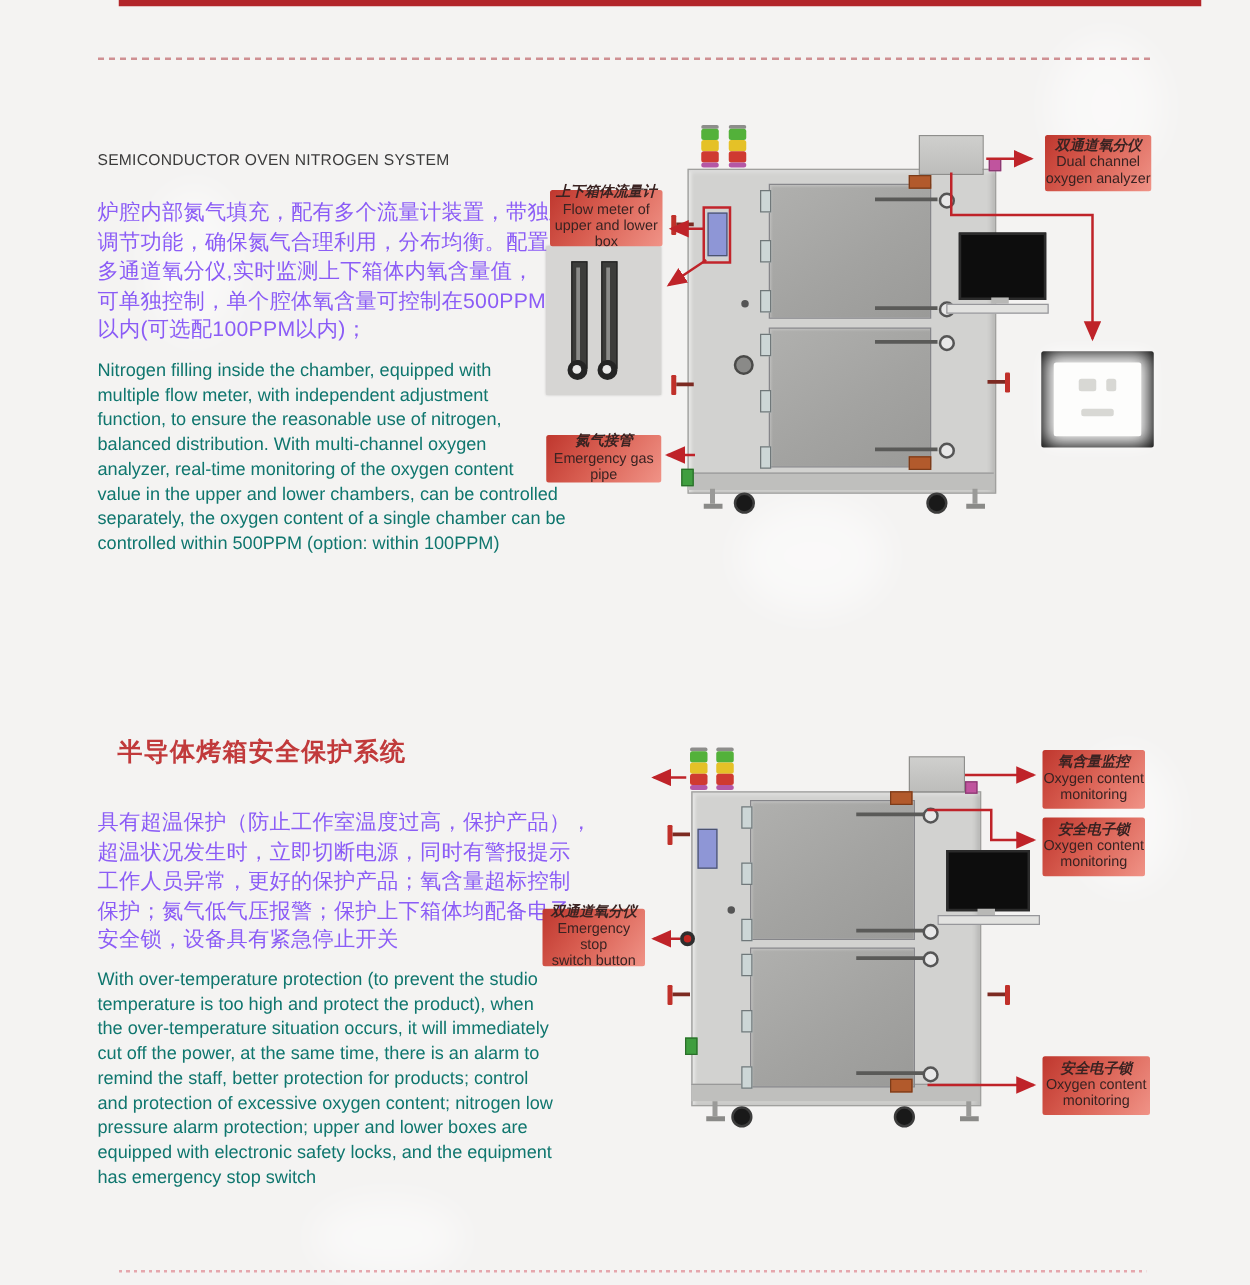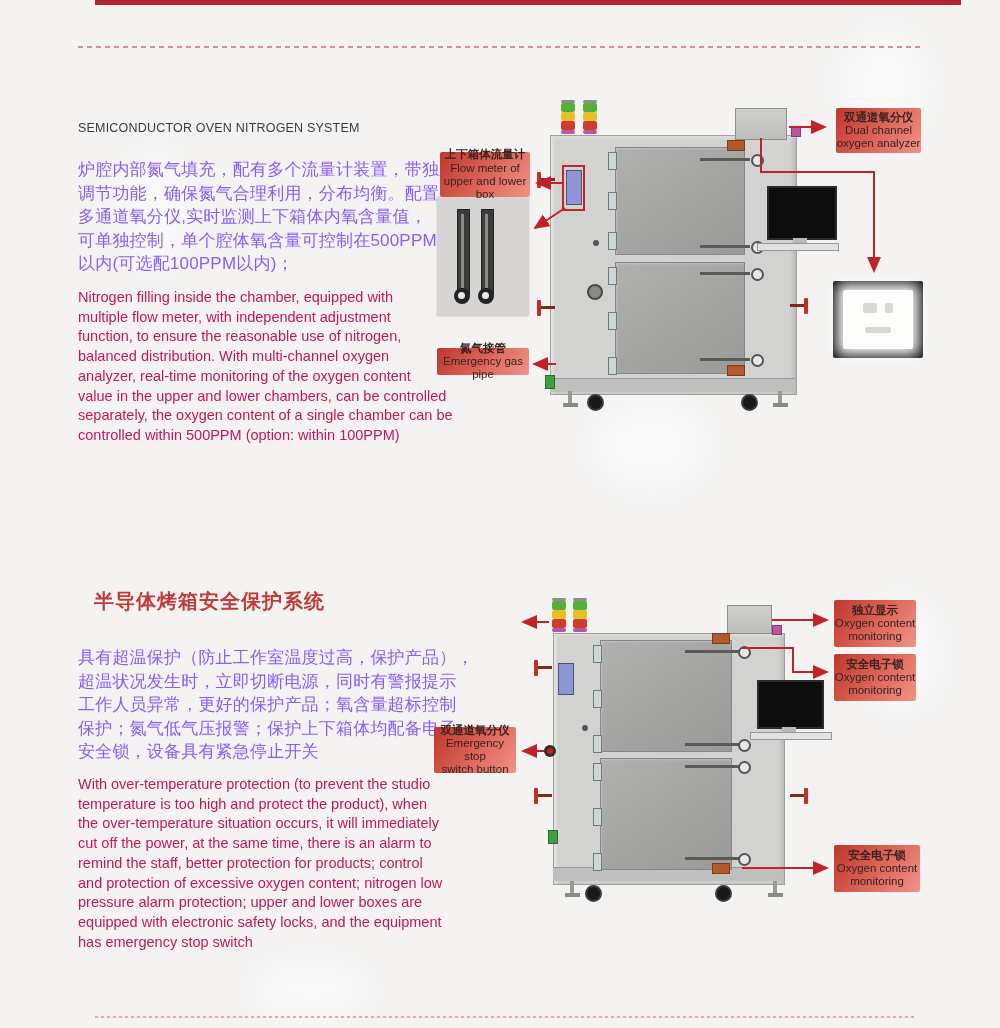--- a/index.html
+++ b/index.html
@@ -10,26 +10,26 @@
   .topbar{left:95px;top:0;width:866px;height:5px;background:#b2252a;}
   .dash1{left:78px;top:46px;width:842px;height:2px;
          background:repeating-linear-gradient(90deg,#cf9093 0 5px,transparent 5px 9px);}
   .dash2{left:95px;top:1016px;width:822px;height:2px;
          background:repeating-linear-gradient(90deg,#e5a7ad 0 3px,transparent 3px 6px);}
   .wm{border-radius:50%;background:rgba(255,255,255,.5);filter:blur(14px);}
   
   .title-zh{font-size:20px;font-weight:bold;color:#c13a3b;letter-spacing:1px;}
   .title-en{font-size:12.5px;color:#3b3b3b;letter-spacing:.2px;}
   .para-zh{font-size:17px;line-height:23.5px;color:#8b5cf6;white-space:pre-line;letter-spacing:.2px;}
-  .para-en{font-size:14.5px;line-height:19.7px;color:#be185d;white-space:pre-line;}
+  .para-en{font-size:14.5px;line-height:19.7px;color:#0f766e;white-space:pre-line;}
   
   .callout{display:flex;flex-direction:column;justify-content:center;align-items:center;
            text-align:center;background:linear-gradient(125deg,#bf372e 0%,#d95f52 45%,#f09387 100%);
            border-radius:2px;color:#3a2322;z-index:6;}
-  .callout .zh{font-size:11.5px;font-weight:600;line-height:13.5px;white-space:pre-line;}
+  .callout .zh{font-size:11.5px;font-weight:600;line-height:13.5px;white-space:pre-line;font-style:italic;}
   .callout .en{font-size:11.5px;line-height:13px;white-space:pre-line;}
   
   .machine{z-index:1;}
   .m-body{background:linear-gradient(180deg,#dadad8 0%,#cecec c 60%,#c8c8c6 100%);
           background-color:#d2d2d0;border:1px solid #a0a09e;box-shadow:inset -3px 0 4px rgba(0,0,0,.12), inset 2px 2px 3px rgba(255,255,255,.5);}
   .m-door{background:linear-gradient(145deg,#b0b0ae 0%,#a3a3a1 55%,#9a9a98 100%);
           border:1px solid #86868a;box-shadow:inset 1px 1px 2px rgba(255,255,255,.25);}
   .hinge{width:7px;height:16px;background:#ccd6d6;border:1px solid #70787a;}
   .latch{height:3px;background:#5a5a58;}
   .knob{width:9px;height:9px;border-radius:50%;background:#e8e8e8;border:2px solid #555;}
@@ -194,21 +194,21 @@
   <div class="abs callout" style="left:440px;top:152px;width:90px;height:45px;">
     <span class="zh">上下箱体流量计</span>
     <span class="en">Flow meter of
 upper and lower box</span>
   </div>
   <div class="abs callout" style="left:836px;top:108px;width:85px;height:45px;">
     <span class="zh">双通道氧分仪</span>
     <span class="en">Dual channel
 oxygen analyzer</span>
   </div>
-  <div class="abs callout" style="left:437px;top:348px;width:92px;height:27px;">
+  <div class="abs callout" style="left:437px;top:348px;width:92px;height:38px;">
     <span class="zh">氮气接管</span>
     <span class="en">Emergency gas pipe</span>
   </div>
 
   <div class="abs title-zh" style="left:94px;top:588px;">半导体烤箱安全保护系统</div>
   <div class="abs para-en" style="left:78px;top:775px;width:450px;">With over-temperature protection (to prevent the studio
 temperature is too high and protect the product), when
 the over-temperature situation occurs, it will immediately
 cut off the power, at the same time, there is an alarm to
 remind the staff, better protection for products; control
@@ -302,21 +302,21 @@
     <div class="abs caster" style="left:45px;top:290px;width:13px;height:13px;"></div>
     <div class="abs caster" style="left:175px;top:290px;width:13px;height:13px;"></div>
   </div>
 
   <div class="abs callout" style="left:434px;top:727px;width:82px;height:46px;">
     <span class="zh">双通道氧分仪</span>
     <span class="en">Emergency stop
 switch button</span>
   </div>
   <div class="abs callout" style="left:834px;top:600px;width:82px;height:47px;">
-    <span class="zh">独立显示</span>
+    <span class="zh">氧含量监控</span>
     <span class="en">Oxygen content
 monitoring</span>
   </div>
   <div class="abs callout" style="left:834px;top:654px;width:82px;height:47px;">
     <span class="zh">安全电子锁</span>
     <span class="en">Oxygen content
 monitoring</span>
   </div>
   <div class="abs callout" style="left:834px;top:845px;width:86px;height:47px;">
     <span class="zh">安全电子锁</span>

